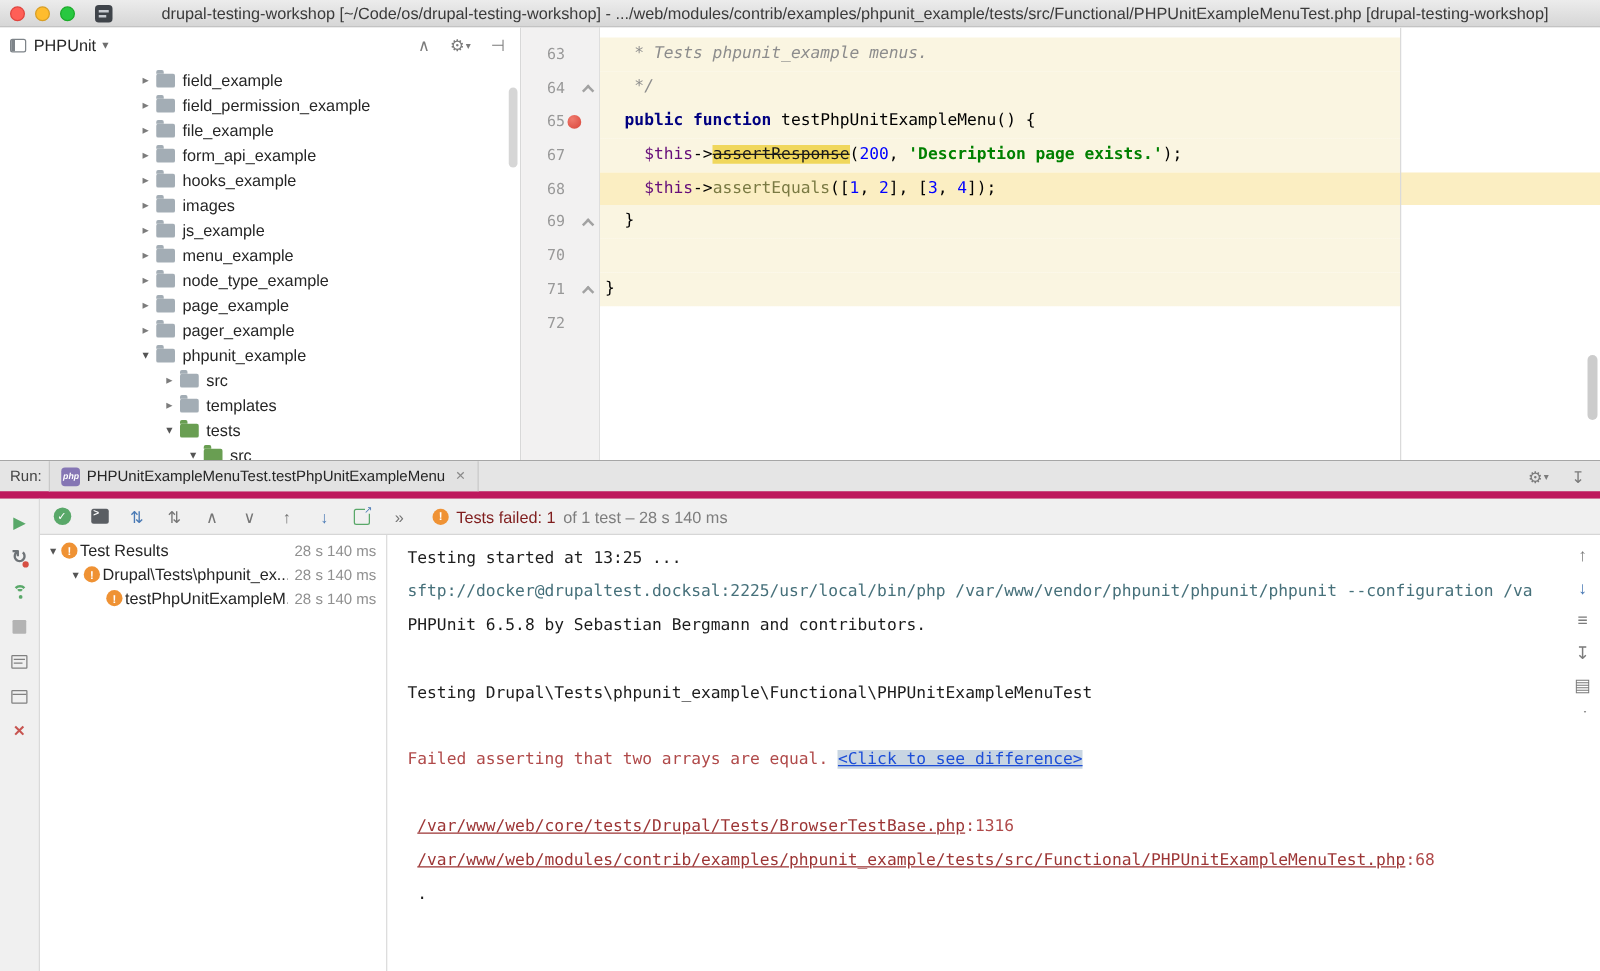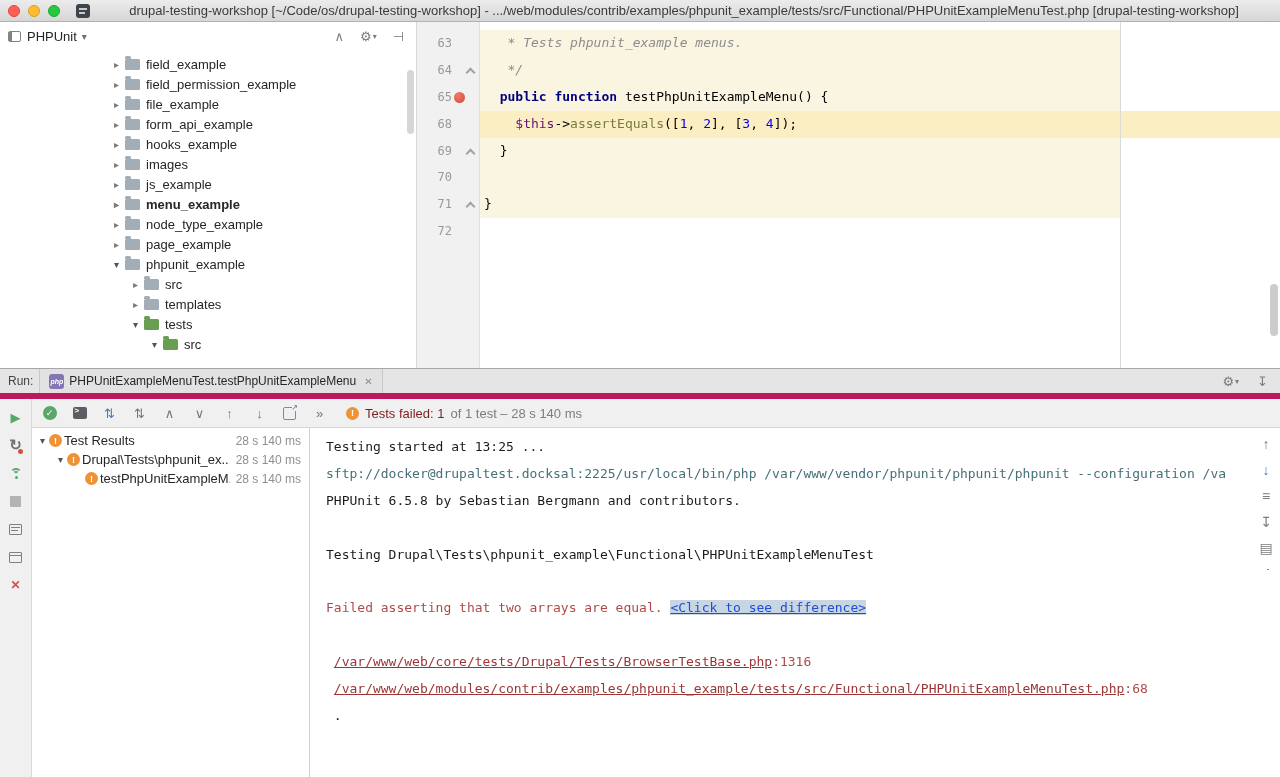--- a/index.html
+++ b/index.html
@@ -198,34 +198,39 @@
         <div class="ptree-row" style="padding-left: 88px;">
           <span class="tchev right"></span>
           <span class="folder-icon"></span>
           <span class="ptree-label">images</span>
         </div>
         <div class="ptree-row" style="padding-left: 88px;">
           <span class="tchev right"></span>
           <span class="folder-icon"></span>
           <span class="ptree-label">js_example</span>
         </div>
-        <div class="ptree-row" style="padding-left: 88px; font-weight: bold;">
+        <div class="ptree-row" style="padding-left: 88px;">
           <span class="tchev right"></span>
           <span class="folder-icon"></span>
           <span class="ptree-label">menu_example</span>
         </div>
         <div class="ptree-row" style="padding-left: 88px;">
           <span class="tchev right"></span>
           <span class="folder-icon"></span>
           <span class="ptree-label">node_type_example</span>
         </div>
         <div class="ptree-row" style="padding-left: 88px;">
           <span class="tchev right"></span>
           <span class="folder-icon"></span>
           <span class="ptree-label">page_example</span>
+        </div>
+        <div class="ptree-row" style="padding-left: 88px;">
+          <span class="tchev right"></span>
+          <span class="folder-icon"></span>
+          <span class="ptree-label">pager_example</span>
         </div>
         <div class="ptree-row" style="padding-left: 88px;">
           <span class="tchev down"></span>
           <span class="folder-icon"></span>
           <span class="ptree-label">phpunit_example</span>
         </div>
         <div class="ptree-row" style="padding-left: 107px;">
           <span class="tchev right"></span>
           <span class="folder-icon"></span>
           <span class="ptree-label">src</span>
@@ -265,20 +270,26 @@
             <span class="fold-marker"></span>
           </span>
           <span class="ed-code infile"><span class="s-p">   </span><span class="s-comment">*/</span></span>
         </div>
         <div class="ed-row">
           <span class="ed-gutter">
             <span class="ln-num">65</span>
             <span class="bp"></span>
           </span>
           <span class="ed-code infile"><span class="s-p">  </span><span class="s-keyword">public function</span><span class="s-p"> testPhpUnitExampleMenu() {</span></span>
+        </div>
+        <div class="ed-row">
+          <span class="ed-gutter">
+            <span class="ln-num">67</span>
+          </span>
+          <span class="ed-code infile"><span class="s-p">    </span><span class="s-var">$this</span><span class="s-p">-&gt;</span><span class="s-deprecated">assertResponse</span><span class="s-p">(</span><span class="s-number">200</span><span class="s-p">, </span><span class="s-string">'Description page exists.'</span><span class="s-p">);</span></span>
         </div>
         <div class="ed-row">
           <span class="ed-gutter">
             <span class="ln-num">68</span>
           </span>
           <span class="ed-code infile current"><span class="s-p">    </span><span class="s-var">$this</span><span class="s-p">-&gt;</span><span class="s-method">assertEquals</span><span class="s-p">([</span><span class="s-number">1</span><span class="s-p">, </span><span class="s-number">2</span><span class="s-p">], [</span><span class="s-number">3</span><span class="s-p">, </span><span class="s-number">4</span><span class="s-p">]);</span></span>
         </div>
         <div class="ed-row">
           <span class="ed-gutter">
             <span class="ln-num">69</span>

